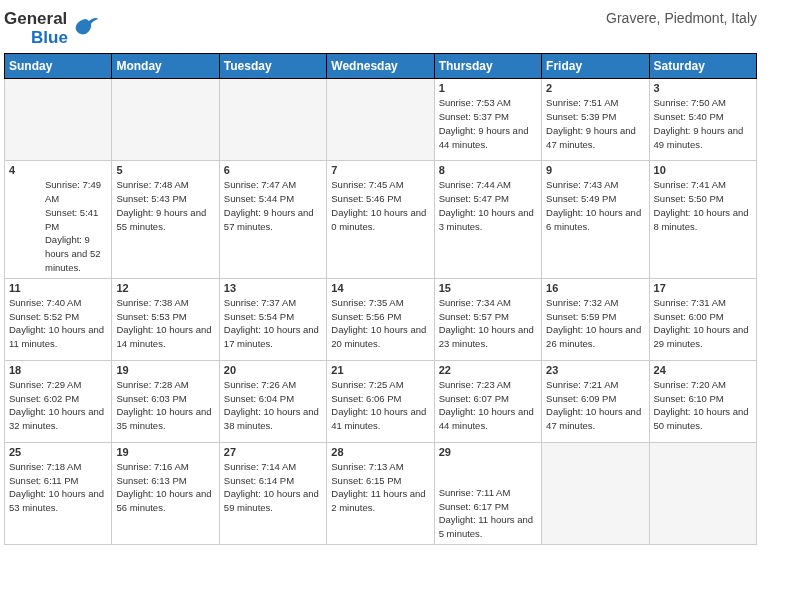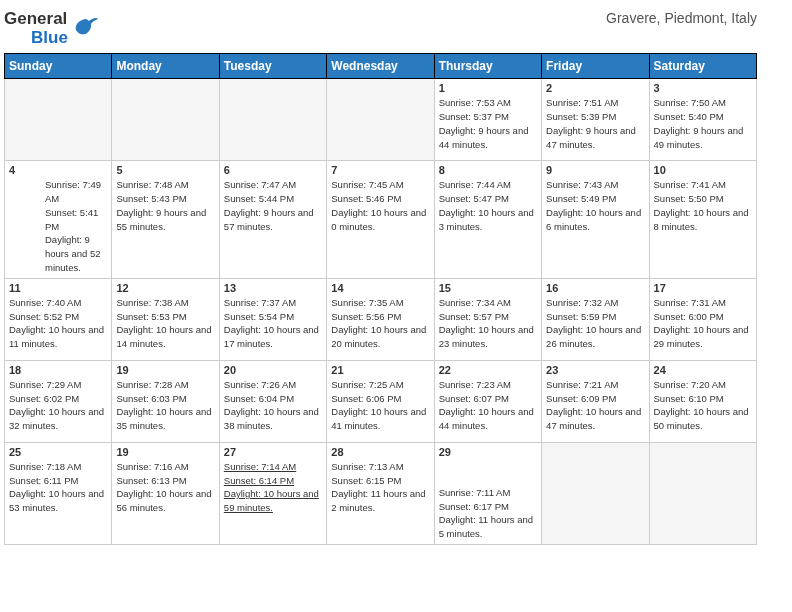--- a/index.html
+++ b/index.html
@@ -275,21 +275,21 @@
 Daylight: 10 hours and 53 minutes.</div>
           </td>
           <td>
             <span class="day-num">19</span>
             <div class="day-info" style="white-space: pre-line;">Sunrise: 7:16 AM
 Sunset: 6:13 PM
 Daylight: 10 hours and 56 minutes.</div>
           </td>
           <td>
             <span class="day-num">27</span>
-            <div class="day-info" style="white-space: pre-line; text-decoration: underline;">Sunrise: 7:14 AM
+            <div class="day-info" style="white-space: pre-line;">Sunrise: 7:14 AM
 Sunset: 6:14 PM
 Daylight: 10 hours and 59 minutes.</div>
           </td>
           <td>
             <span class="day-num">28</span>
             <div class="day-info" style="white-space: pre-line;">Sunrise: 7:13 AM
 Sunset: 6:15 PM
 Daylight: 11 hours and 2 minutes.</div>
           </td>
           <td>

